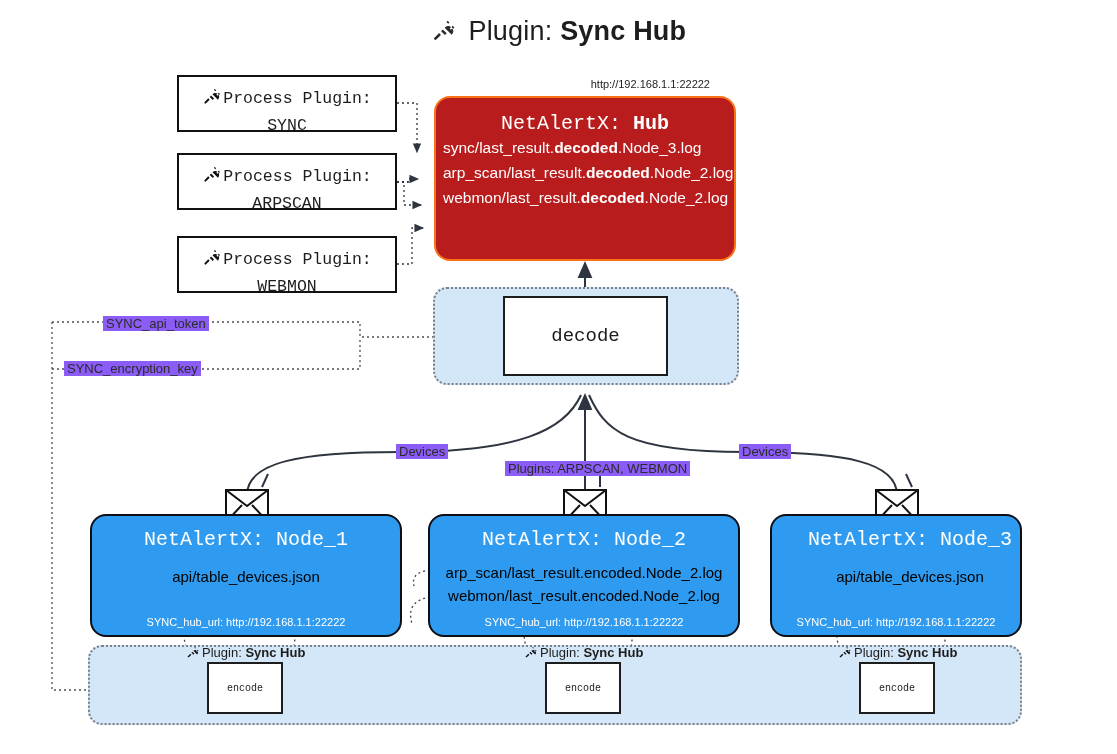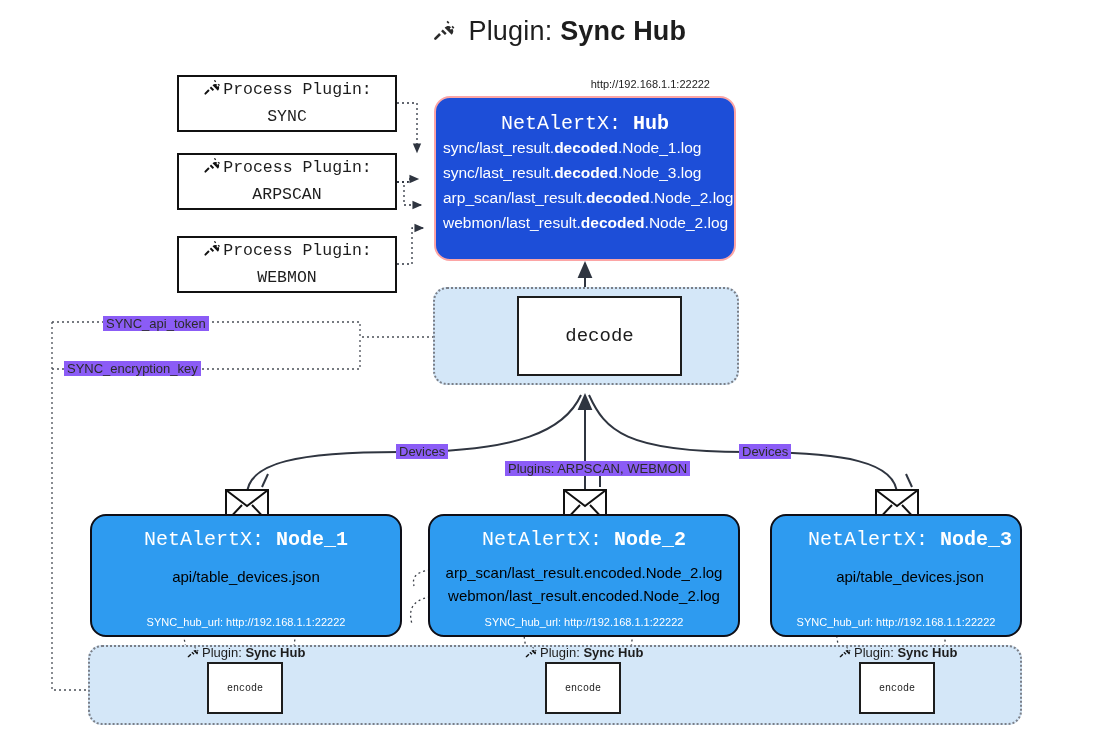--- a/index.html
+++ b/index.html
@@ -12,27 +12,27 @@
   .title{position:absolute;left:0;top:16px;width:1117px;text-align:center;
          font-size:27px;letter-spacing:.2px;white-space:nowrap;}
   .title .plug{display:inline-block;vertical-align:-3px;margin-right:4px;}
   .title .b{font-weight:bold;}
   .hub-url{position:absolute;left:470px;top:78px;width:240px;text-align:right;
            font-size:11px;color:#1d1d1d;}
 
   
   .pbox{position:absolute;border:2px solid #111;background:#fff;box-sizing:border-box;
         font-family:"Liberation Mono","DejaVu Sans Mono",monospace;font-size:16.5px;
-        line-height:1.45;text-align:center;}
+        line-height:1.45;text-align:center;padding-top:9px;}
   .pbox .l1{display:block;white-space:nowrap;}
   .pbox .l1 .plug{display:inline-block;vertical-align:-3px;margin-right:1px;}
   .pbox .l2{display:block;}
 
   
-  .hub{position:absolute;background:#1d4ed8;border:2px solid #fca5a5;border-radius:16px;
+  .hub{position:absolute;background:#b91c1c;border:2px solid #f97316;border-radius:16px;
        box-sizing:border-box;color:#ffffff;}
   .hub .hub-title{text-align:center;font-family:"Liberation Mono","DejaVu Sans Mono",monospace;
        font-size:20px;margin-top:14px;white-space:nowrap;}
   .hub .hub-title b{font-weight:bold;}
   .hub .row{font-size:15.5px;line-height:1.62;white-space:nowrap;padding-left:7px;}
   .hub .row b{font-weight:bold;}
 
   
   .dashbox{position:absolute;background:#d4e7f8;border:2px dotted #7a7f88;
            border-radius:14px;box-sizing:border-box;}
@@ -40,21 +40,21 @@
             box-sizing:border-box;display:flex;align-items:center;justify-content:center;
             font-family:"Liberation Mono","DejaVu Sans Mono",monospace;}
   .decode{font-size:19px;}
   .encode{font-size:10px;}
 
   
   .node{position:absolute;background:#2e9bf0;border:2px solid #0e0e16;border-radius:16px;
         box-sizing:border-box;color:#ffffff;text-align:center;}
   .node .n-title{font-family:"Liberation Mono","DejaVu Sans Mono",monospace;
         font-size:20px;margin-top:12px;white-space:nowrap;}
-  .node .n-title b{font-weight:bold;}
+  .node .n-title b{font-weight:normal;}
   .node .n-line{font-size:15px;line-height:1.55;white-space:nowrap;color:#000000;}
   .node .n-foot{position:absolute;left:0;right:0;bottom:7px;font-size:11px;
         white-space:nowrap;color:#ffffff;}
 
   
   .flabel{position:absolute;font-size:13px;color:#2b2b2b;white-space:nowrap;
           background:#8b5cf6;padding:0 3px;}
   .plabel{position:absolute;font-size:13px;color:#1d1d1d;white-space:nowrap;}
   .plabel b{font-weight:bold;}
   .plabel .plug{display:inline-block;vertical-align:-2px;margin-right:2px;}
@@ -185,35 +185,32 @@
     </span>
     <span class="l2">WEBMON</span>
   </div>
 
   <div class="hub" style="left:434px;top:96px;width:302px;height:165px;">
     <div class="hub-title">
       <span>NetAlertX:</span>
       <b>Hub</b>
     </div>
     <div class="row">
-      <span>sync/last_result.</span><b>decoded</b><span>.Node_1.log</span>
-    </div>
-    <div class="row">
       <span>sync/last_result.</span><b>decoded</b><span>.Node_3.log</span>
     </div>
     <div class="row">
       <span>arp_scan/last_result.</span><b>decoded</b><span>.Node_2.log</span>
     </div>
     <div class="row">
       <span>webmon/last_result.</span><b>decoded</b><span>.Node_2.log</span>
     </div>
   </div>
 
   <div class="dashbox" style="left:433px;top:287px;width:306px;height:98px;"></div>
-  <div class="whitebox decode" style="left:517px;top:296px;width:165px;height:80px;">
+  <div class="whitebox decode" style="left:503px;top:296px;width:165px;height:80px;">
     <span>decode</span>
   </div>
 
   <div class="flabel" style="left:103px;top:316px;">
     <span>SYNC_api_token</span>
   </div>
   <div class="flabel" style="left:64px;top:361px;">
     <span>SYNC_encryption_key</span>
   </div>
 

